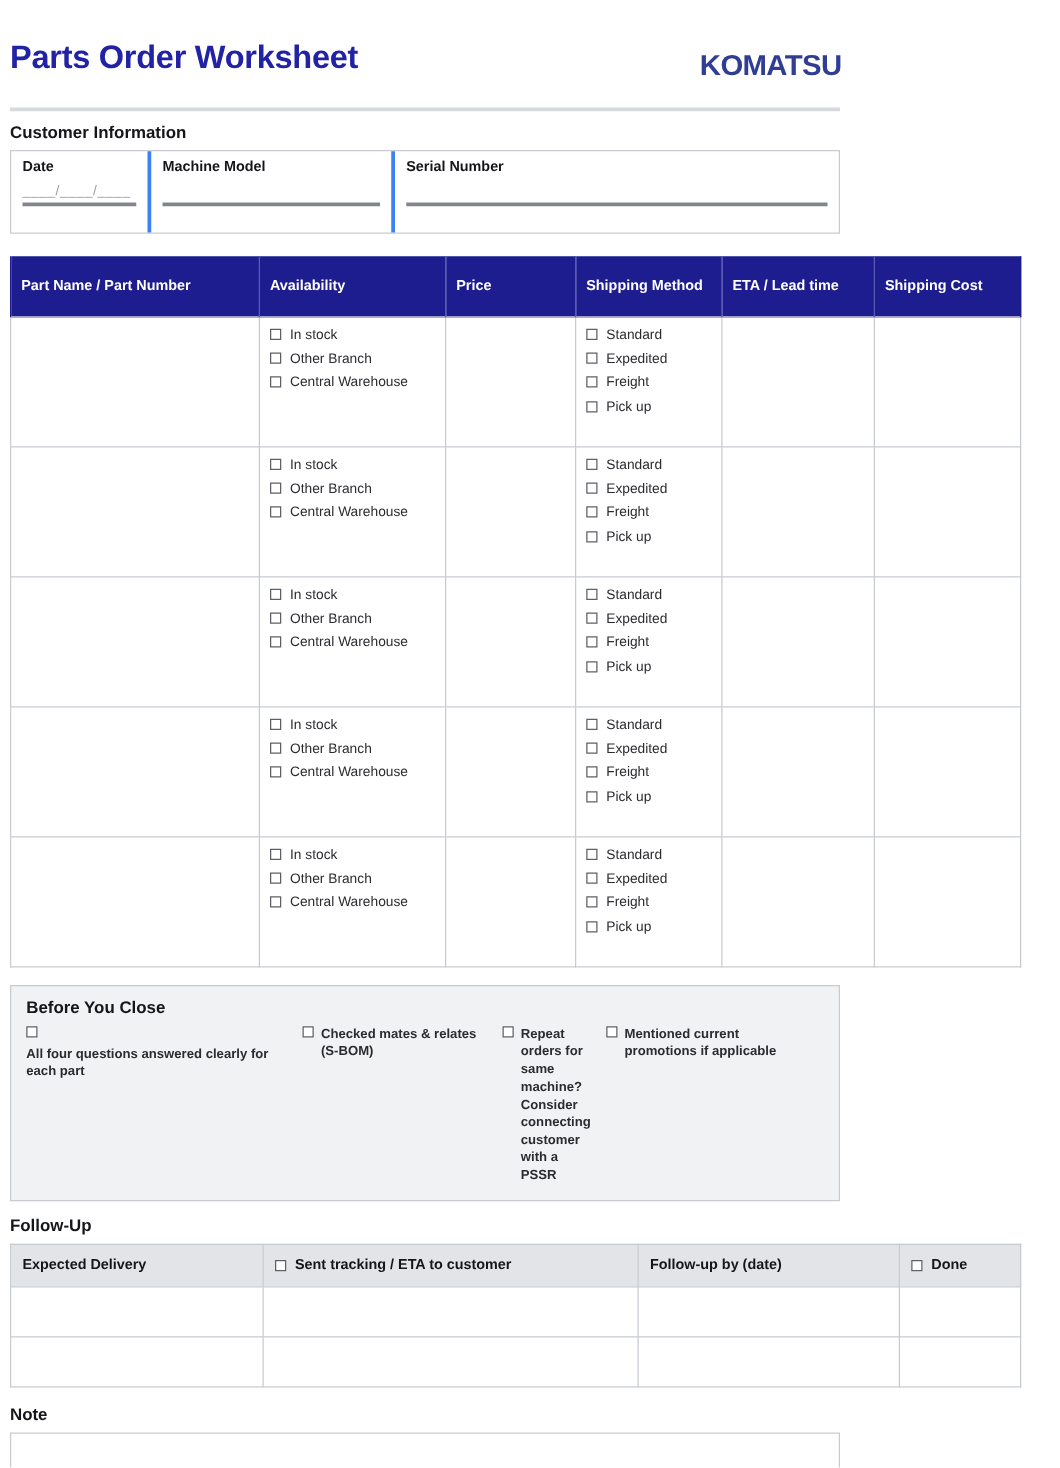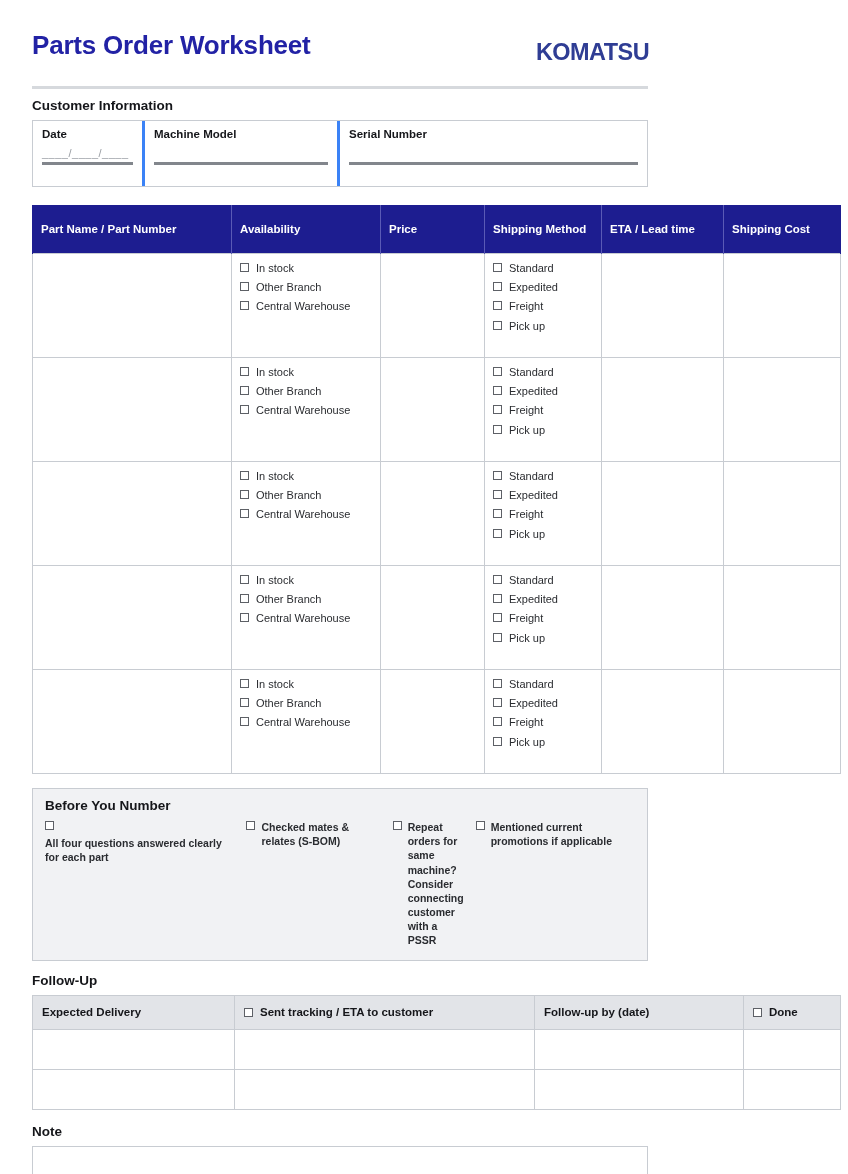--- a/index.html
+++ b/index.html
@@ -13,21 +13,21 @@
     font-family: "Liberation Sans", sans-serif;
     color: #1d1d1f;
     position: relative;
     overflow: hidden;
   }
   .page {
     width: 680px;
     height: 1174px;
     position: relative;
     box-sizing: border-box;
-    padding: 0 32px;
+    padding: 0 8px;
   }
 
   
   .header {
     display: flex;
     align-items: flex-start;
     justify-content: space-between;
     padding-top: 32px;
   }
   .doc-title {
@@ -463,21 +463,21 @@
               <span>Pick up</span>
             </div>
           </td>
           <td></td>
           <td></td>
         </tr>
       </tbody>
   </table>
 
   <div class="close-box">
-    <div class="close-title">Before You Number</div>
+    <div class="close-title">Before You Close</div>
     <div class="close-items">
       <div class="close-item ci-1">
         <span class="cbx"></span>
         <span>All four questions answered clearly for each part</span>
       </div>
       <div class="close-item ci-2">
         <span class="cbx"></span>
         <span>Checked mates &amp; relates (S-BOM)</span>
       </div>
       <div class="close-item ci-4">

